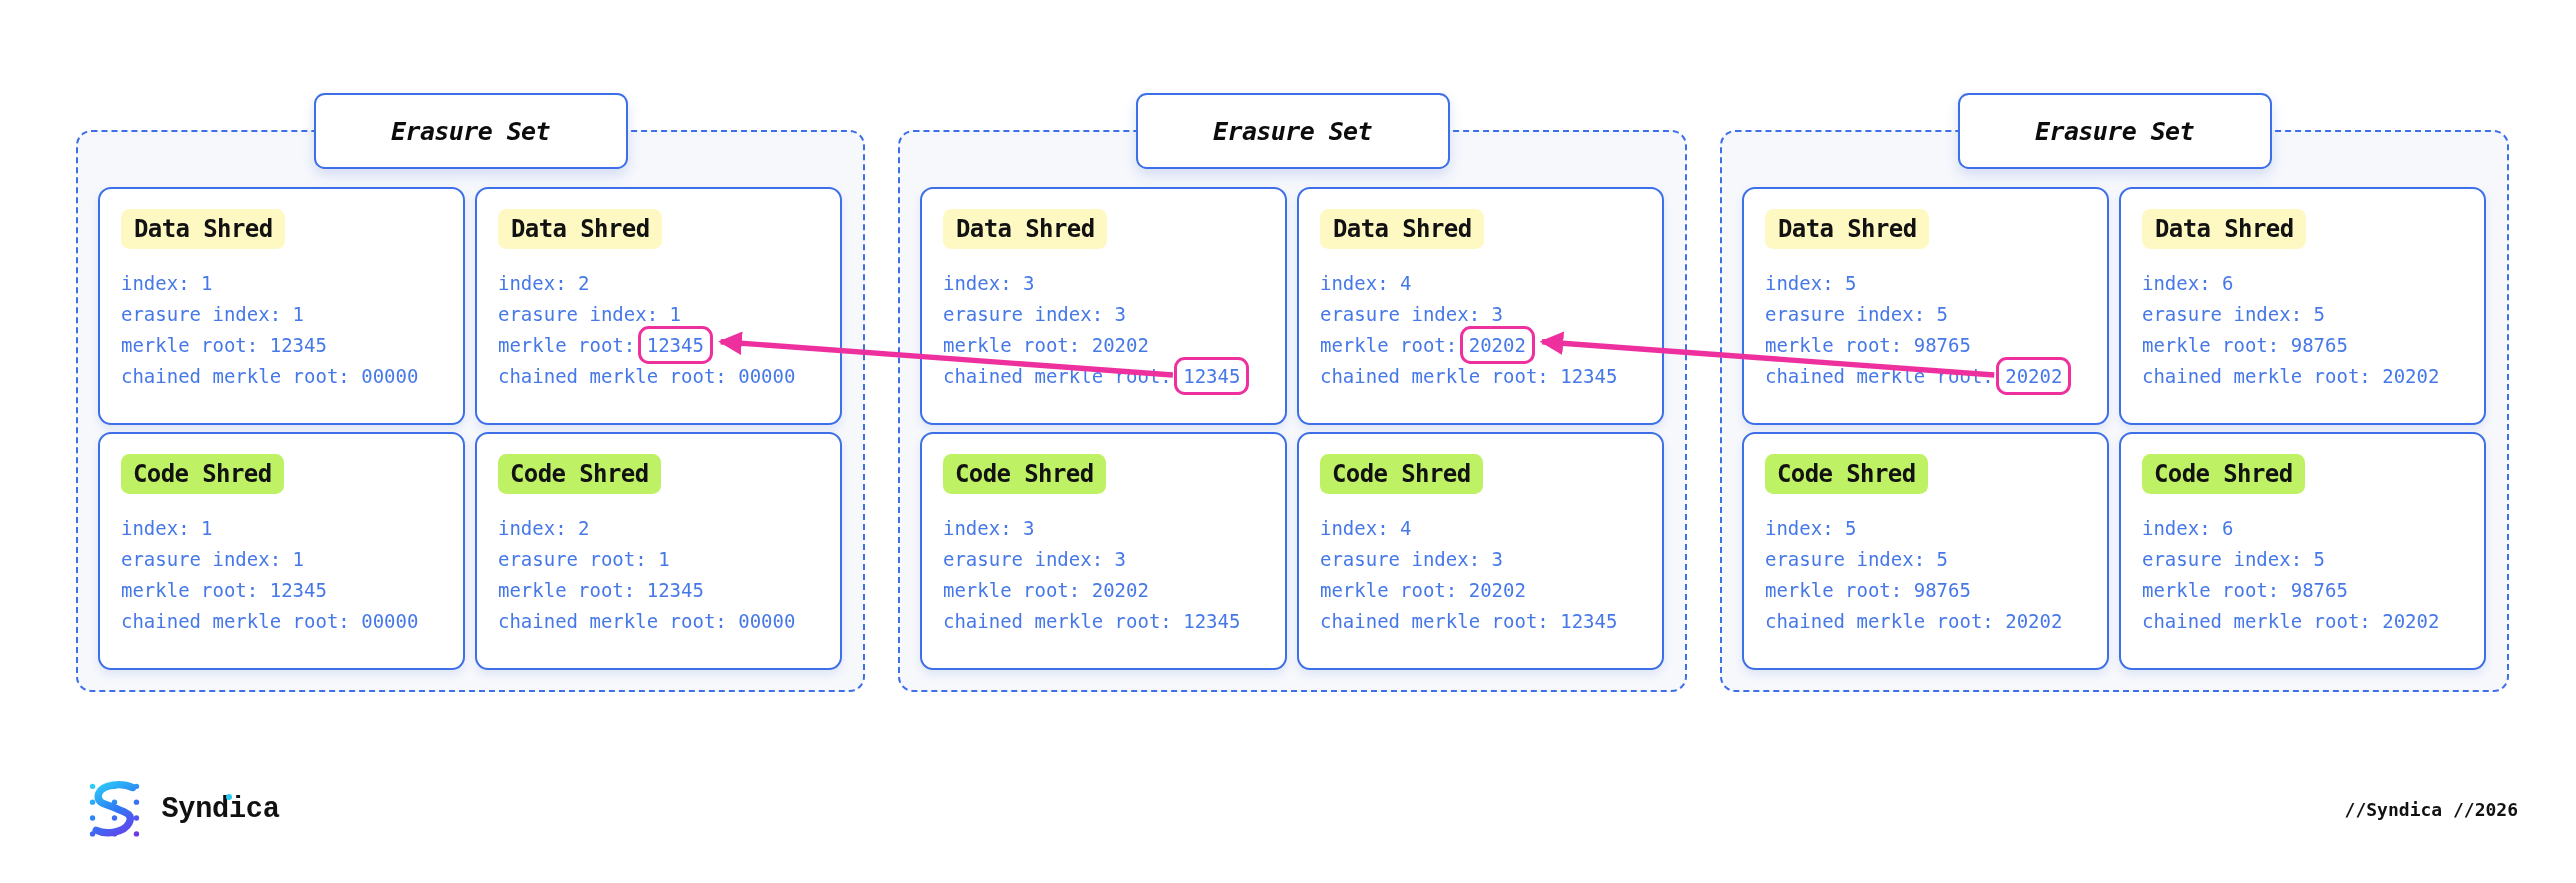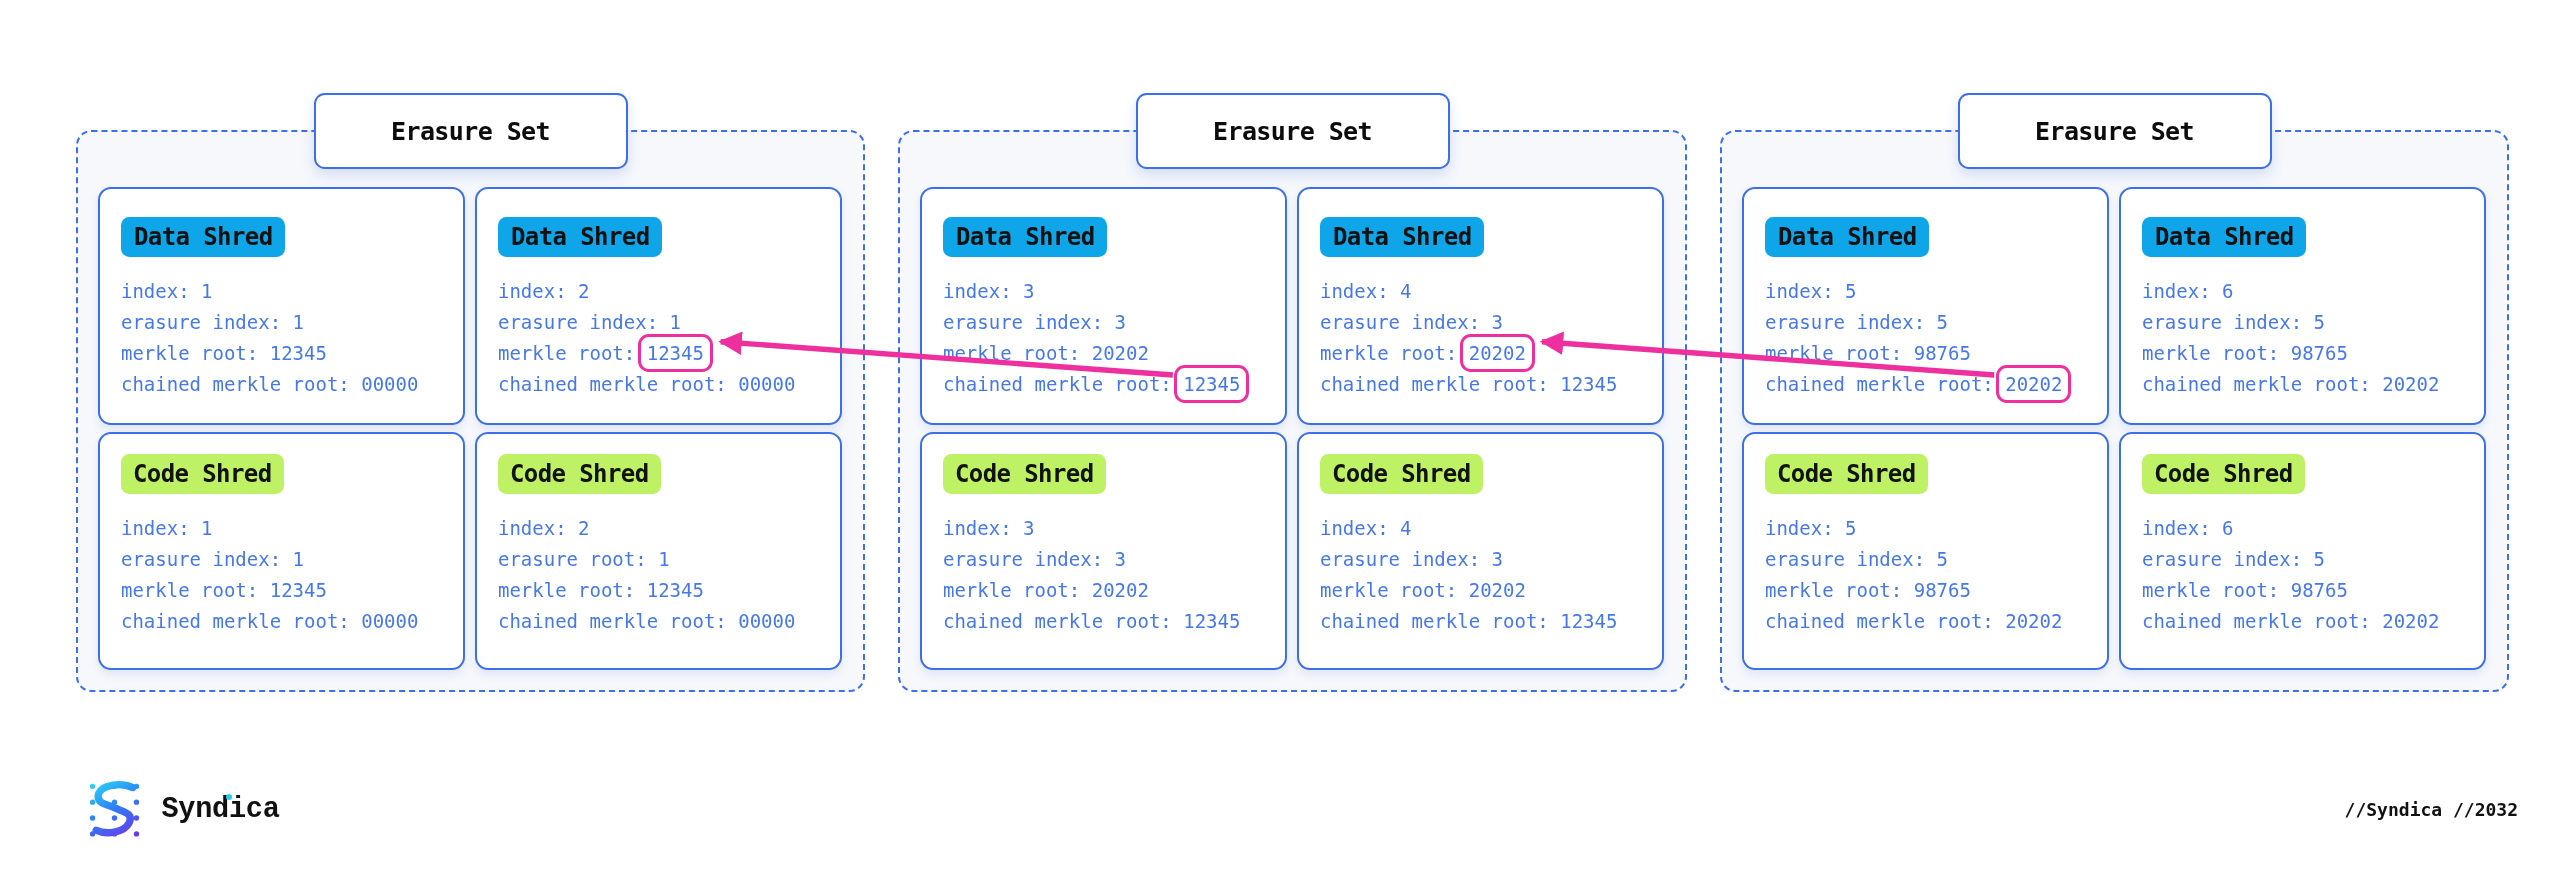--- a/index.html
+++ b/index.html
@@ -18,31 +18,32 @@
     padding:55px 19.6px 0 19.6px;
   }
   .set-title {
     position:absolute; top:-39px; left:50%; transform:translateX(-50%);
     width:314px; height:76px;
     background:#ffffff; border:2.4px solid #3D6FE8; border-radius:10.7px;
     display:flex; align-items:center; justify-content:center;
     font-size:25px; font-weight:700; color:#0c0c0c; letter-spacing:-0.6px;
     box-shadow:0 6px 13px rgba(40,80,200,0.16);
     z-index:3;
+    font-style:italic;
   }
   .cards { display:grid; grid-template-columns:367px 367px; grid-template-rows:238px 238px; gap:7.1px 10px; }
   .card {
     background:#ffffff; border:2.4px solid #3D6FE8; border-radius:13px;
     padding:20px 21.4px; box-shadow:0 4.2px 8.3px rgba(40,80,200,0.10);
   }
   .pill {
     display:inline-block; font-size:24px; font-weight:700; color:#121212;
     letter-spacing:-0.6px; padding:6px 13px; border-radius:8.3px;
   }
-  .pill-data { background:#0ea5e9;margin-top:8px; }
+  .pill-data { background:#fef9c3; }
   .pill-code { background:#bef264;padding-left:12px; }
   .lines { margin-top:19px; font-size:19px; line-height:31px; color:#4678E8; white-space:nowrap; }
 
   
   .circled {
     border:3px solid #EE309F; border-radius:10.7px;
     padding:4.8px 6px; margin:0 -9px;
     position:relative; z-index:2;
   }
 
@@ -241,14 +242,14 @@
         <circle cx="86" cy="90" r="4.4"></circle>
     </g>
     <path d="M80,14 C62,6 30,8 24,24 C18,42 42,42 52,48 C64,54 82,56 74,72 C66,88 36,92 20,84" fill="none" stroke="url(#lg)" stroke-width="12" stroke-linecap="round"></path>
   </svg>
   <div class="wordmark">
     <span>Syndica</span>
     <span class="i-dot"></span>
   </div>
 </div>
 
-<div class="credit">//Syndica //2032</div>
+<div class="credit">//Syndica //2026</div>
 
 
 </body></html>

